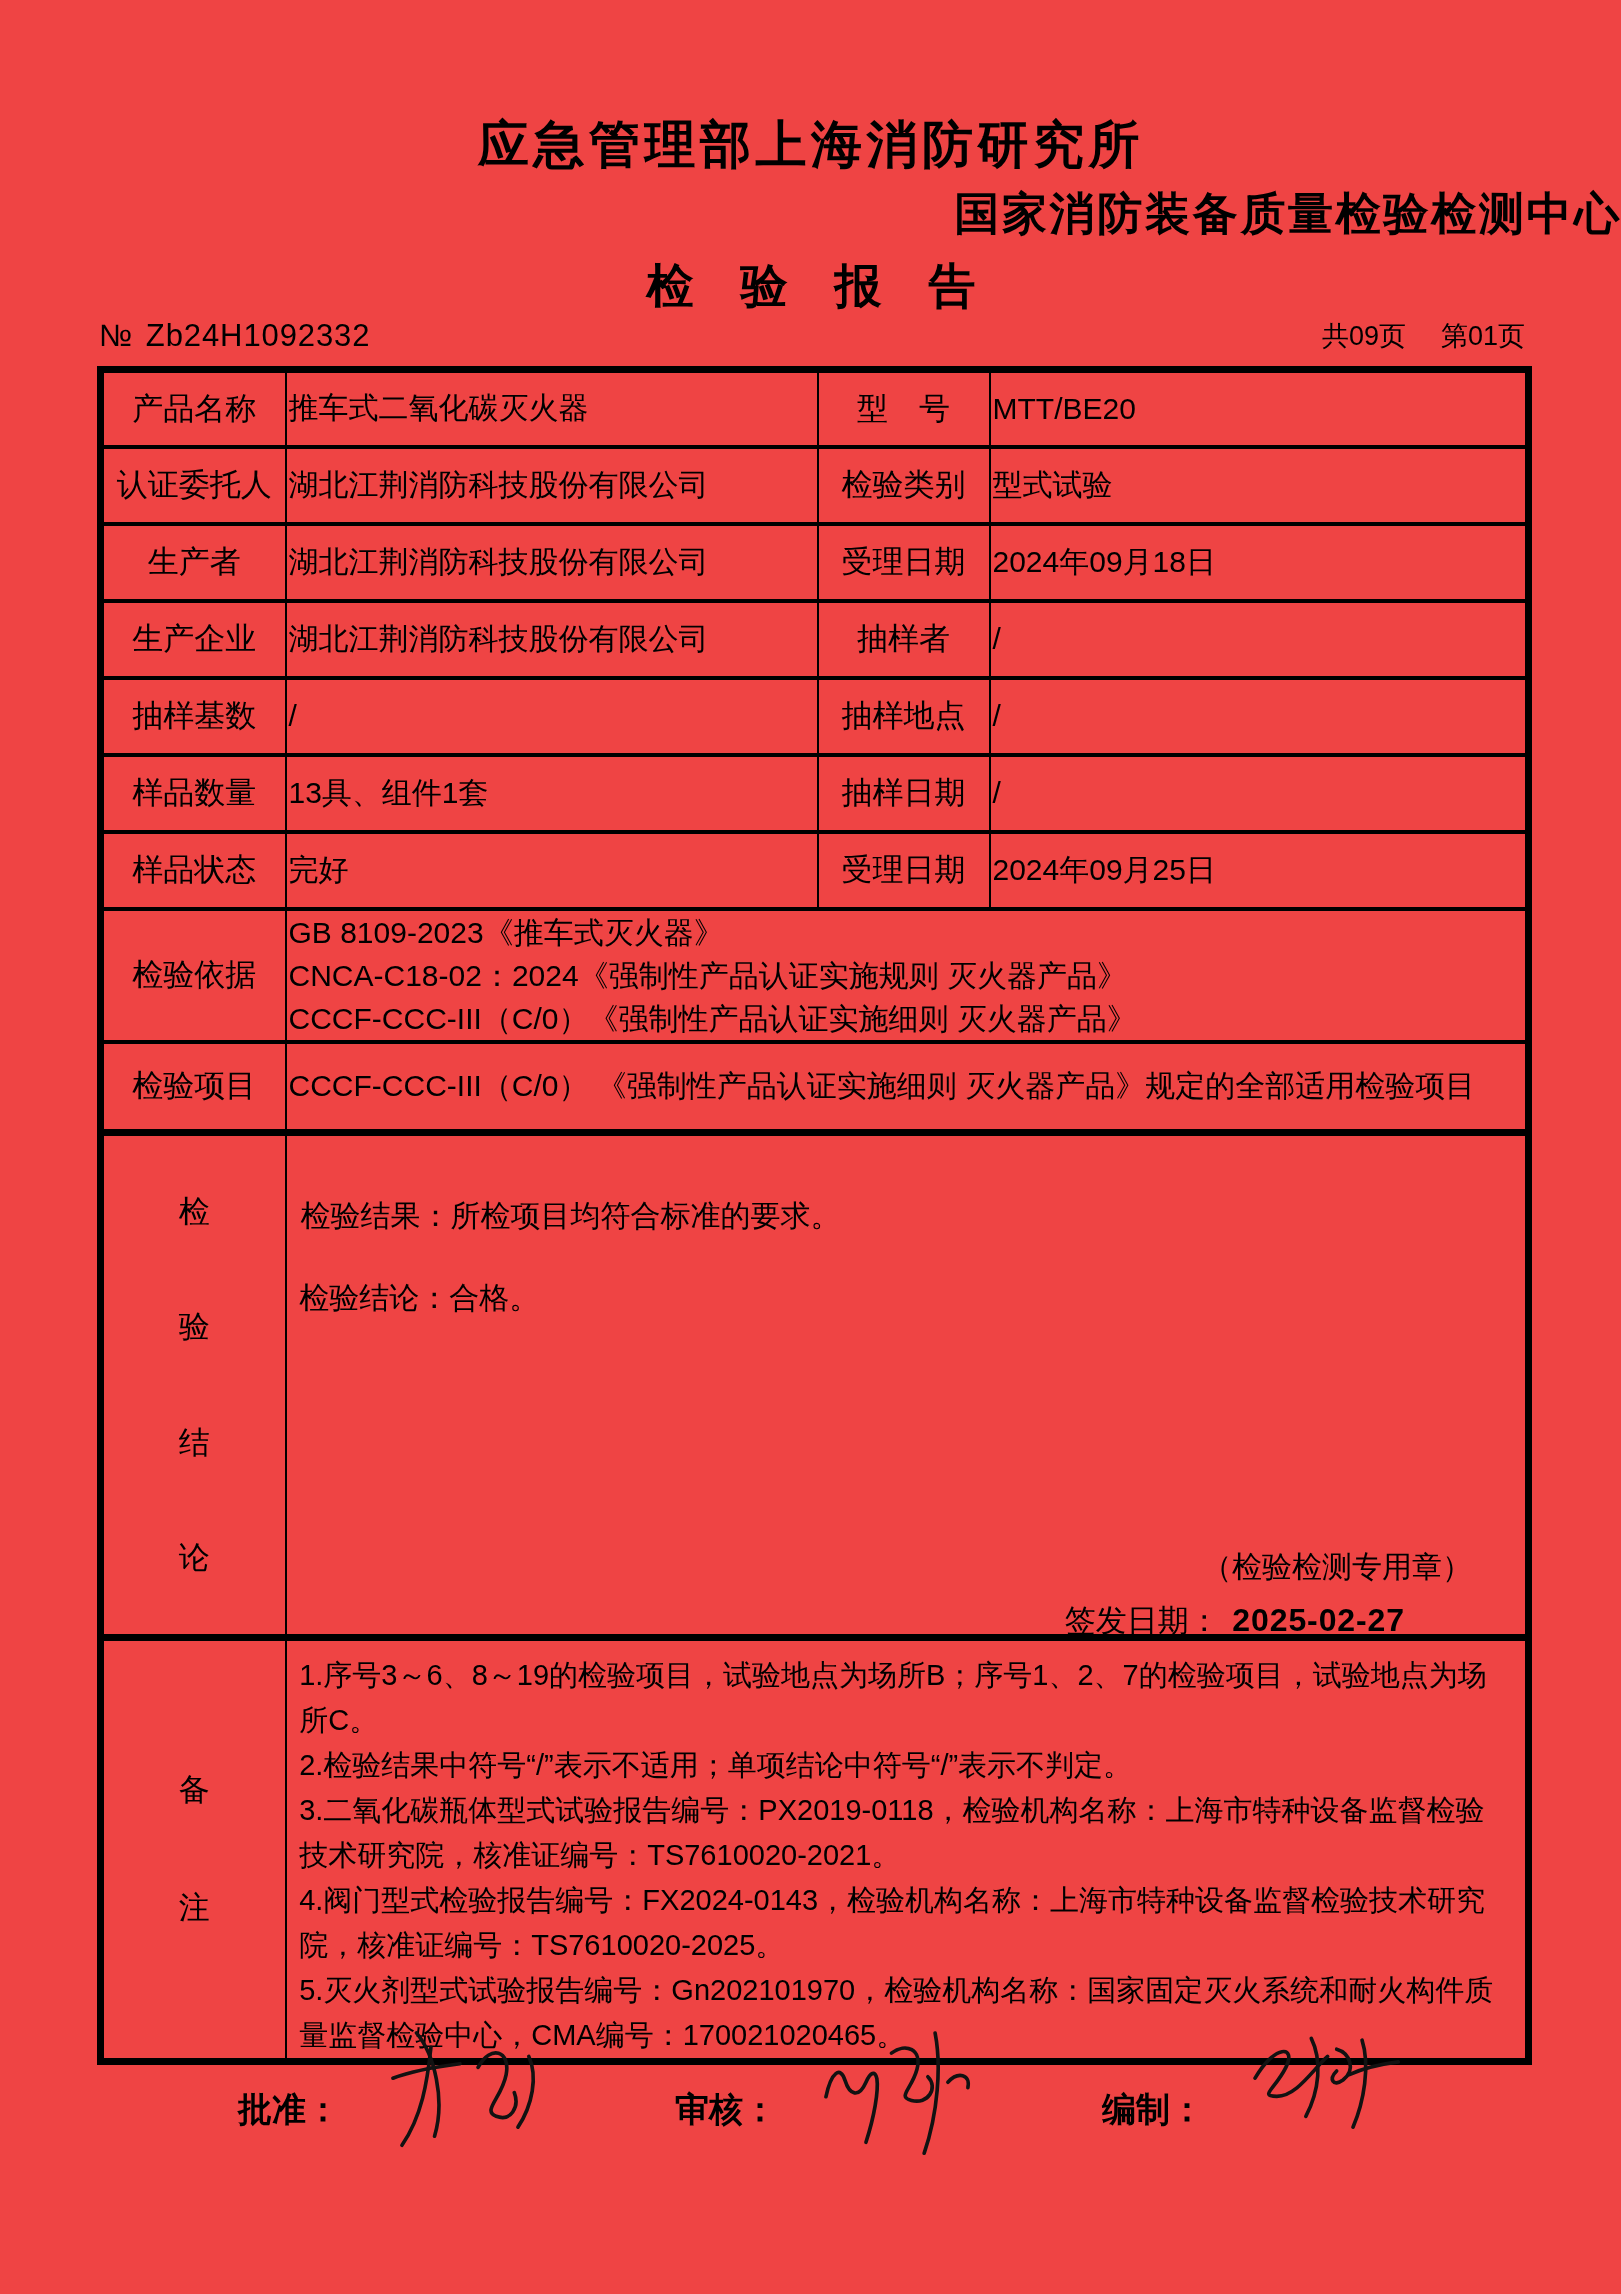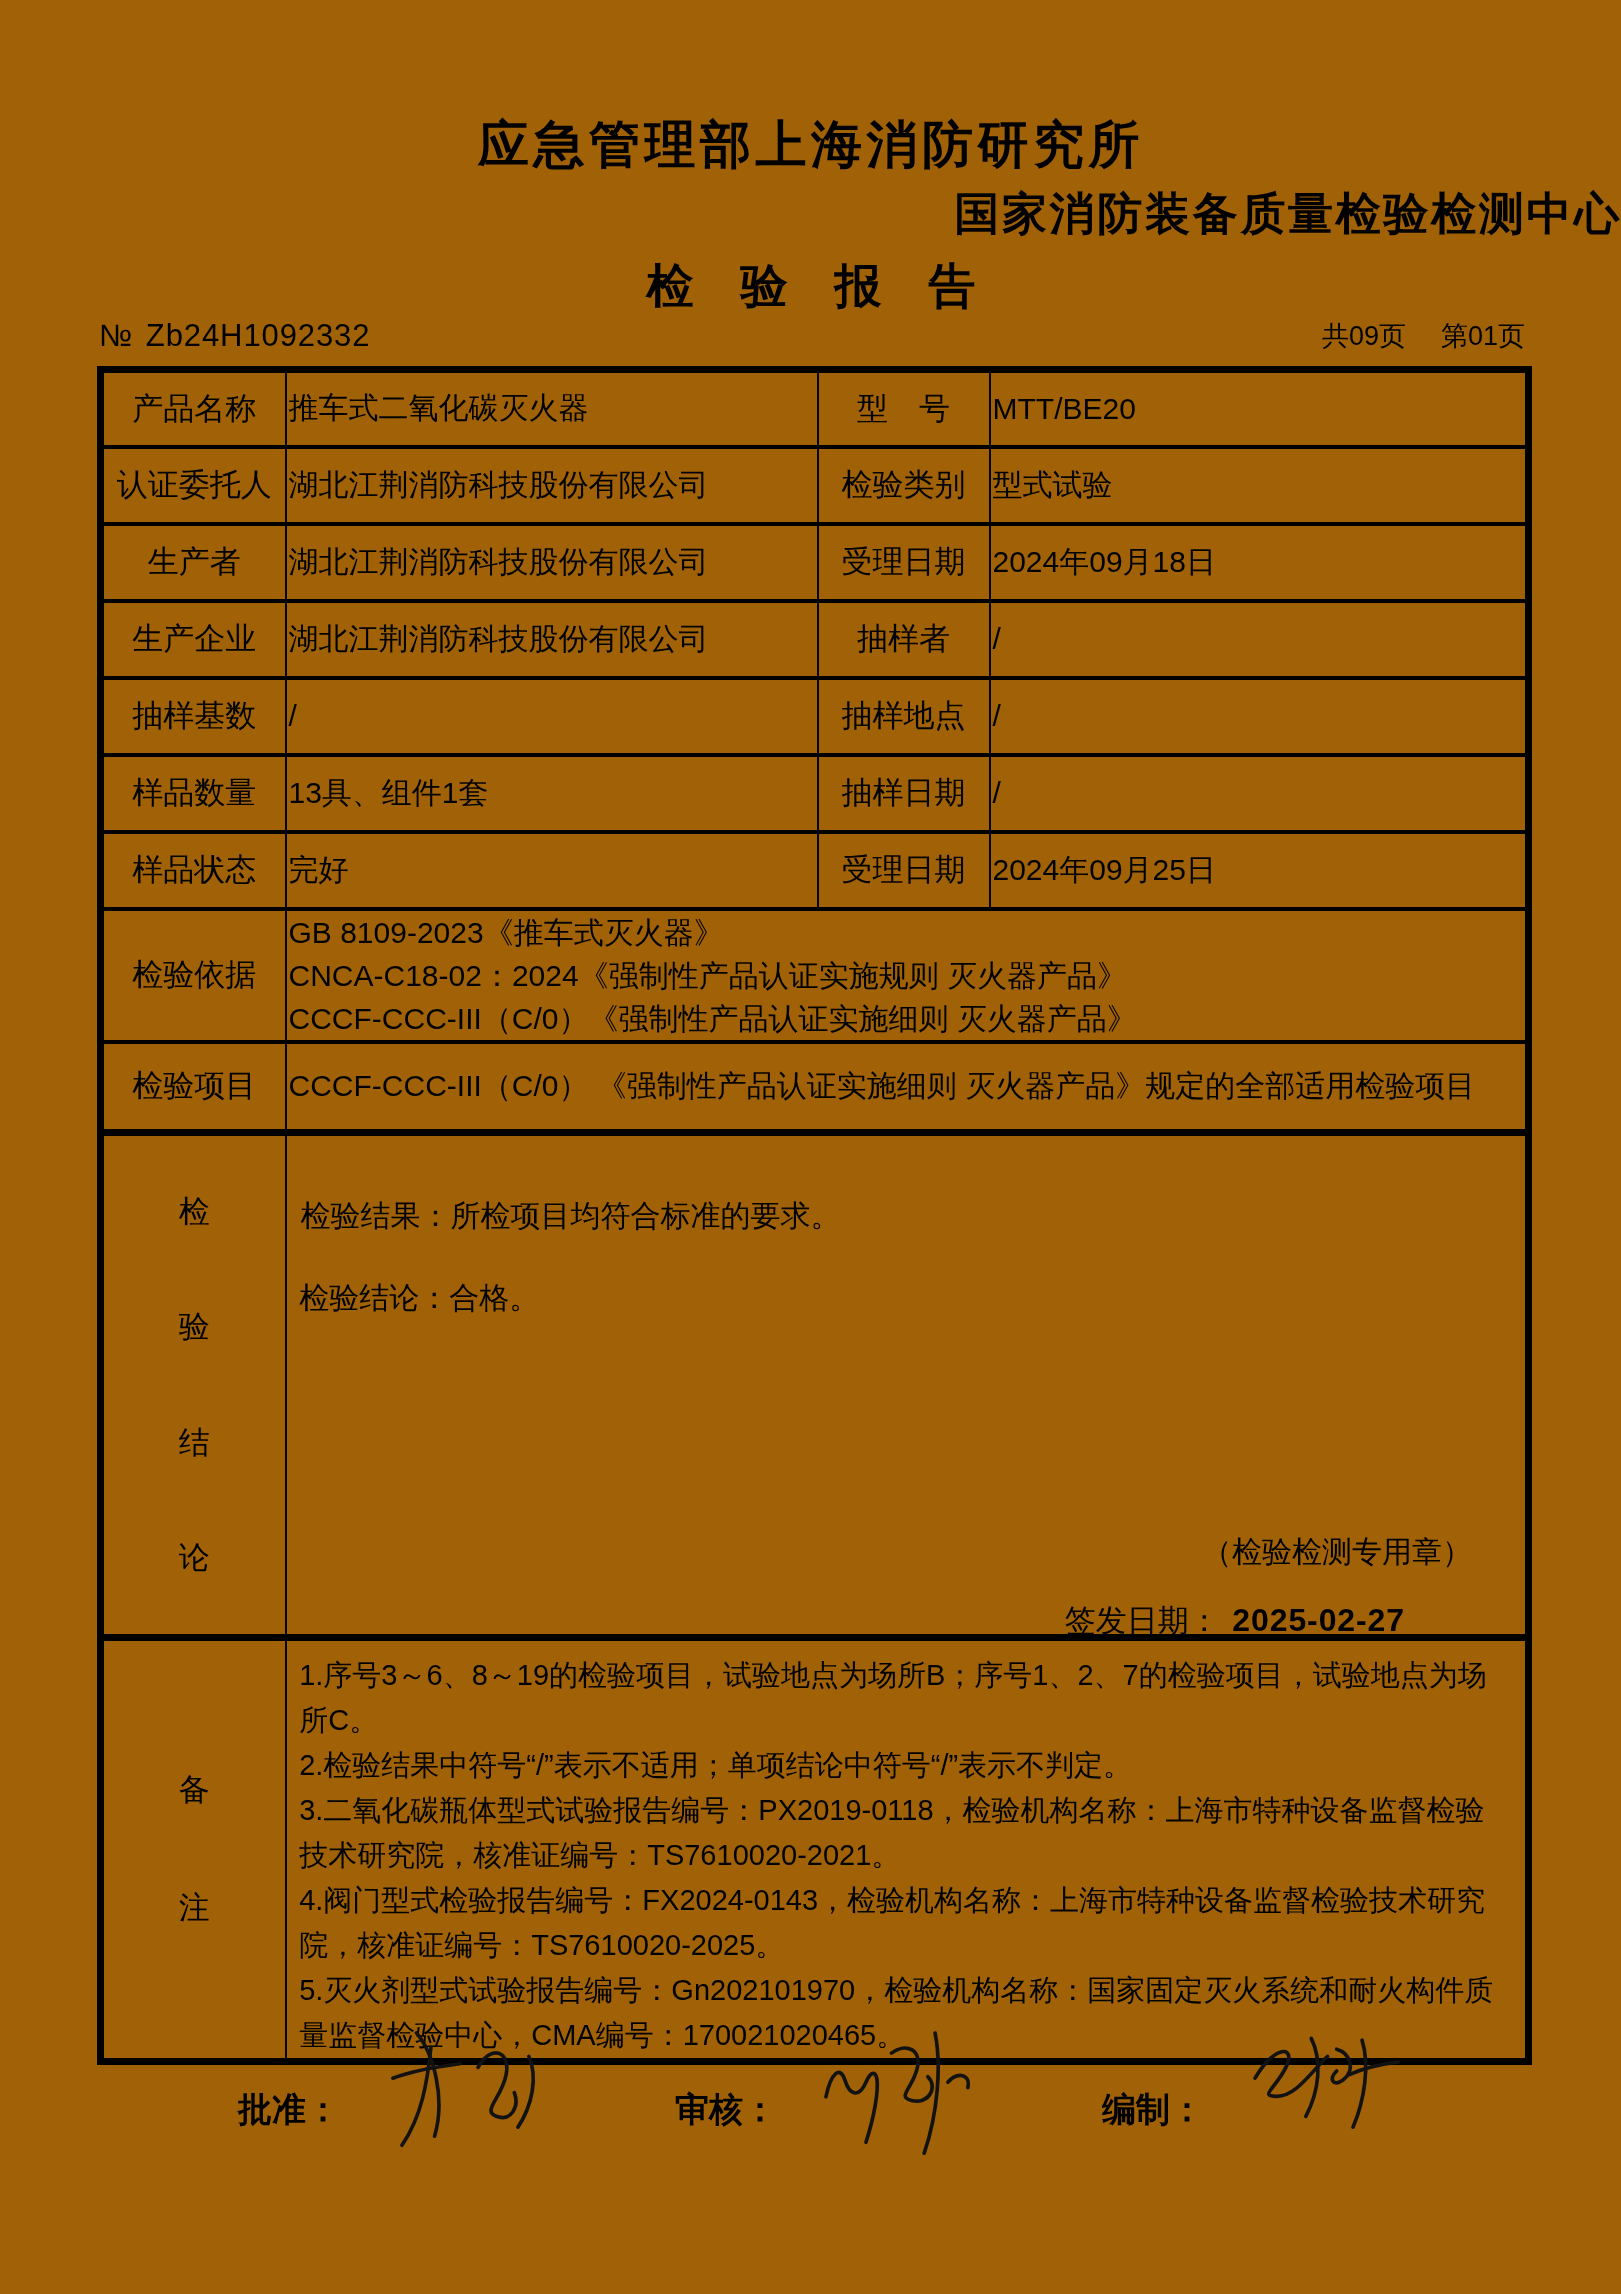--- a/index.html
+++ b/index.html
@@ -1,20 +1,20 @@
 <!DOCTYPE html>
 <html style="font-size:14.5px"><head>
 <meta charset="utf-8">
 <style>
   * { margin:0; padding:0; box-sizing:border-box; }
   html,body { background:#e8e8e8; }
   body { font-family:"Liberation Sans","DejaVu Sans",sans-serif; color:#000; }
   .page {
     position:relative; width:1622px; height:2295px;
-    background:#a16207; overflow:hidden; margin:0 auto;
+    background:#ef4444; overflow:hidden; margin:0 auto;
   }
 
   
   .org-line1 { position:absolute; top:111px; left:0; width:100%; text-align:center;
     font-size:51px; font-weight:bold; letter-spacing:4.5px; }
   .org-line2 { position:absolute; top:184px; left:0; width:100%; text-align:right;
     font-size:45px; font-weight:bold; letter-spacing:2.7px; }
   .report-title { position:absolute; top:255px; left:0; width:100%; text-align:center;
     font-size:47px; font-weight:bold; }
   .meta-row { position:absolute; top:318px; left:99px; width:1426px;
@@ -41,21 +41,21 @@
   .basis-cell { padding:7.3px 12.7px; line-height:43px; }
   .items-cell { padding-left:12.7px; }
 
   .vlab { display:flex; flex-direction:column; align-items:center; }
   .vlab-concl { height:491px; justify-content:space-between; padding:51px 0; font-size:31px; }
   .vlab-rem   { height:356px; justify-content:center; gap:76px; font-size:31px; }
 
   .concl-inner { position:relative; height:498px; }
   .concl-result  { position:absolute; left:14px; top:60px; }
   .concl-verdict { position:absolute; left:12.7px; top:142px; }
-  .stamp-note { position:absolute; right:53px; top:396px; font-size:30px; }
+  .stamp-note { position:absolute; right:53px; top:411px; font-size:30px; }
   .issue-line { position:absolute; right:120px; top:464px; font-size:31px; }
   .issue-date { font-weight:bold; font-size:32px; margin-left:12.7px; letter-spacing:0.9px; }
 
   .remarks-cell { vertical-align:top; }
   .remarks-inner { padding:11.8px 12.7px 0 12.7px; line-height:45px; font-size:29px; }
   .remarks-inner p { margin:0; }
 
   
   .sig-group { position:absolute; display:flex; align-items:flex-start;gap:32px; }
   .sig-approve { left:238px; top:2087px; }

